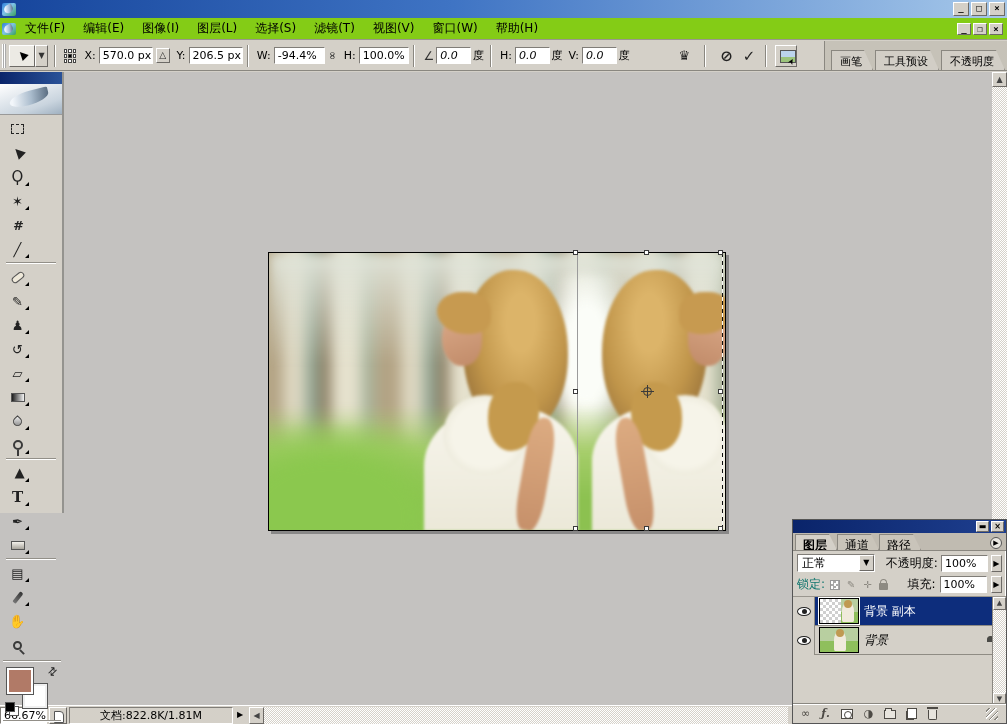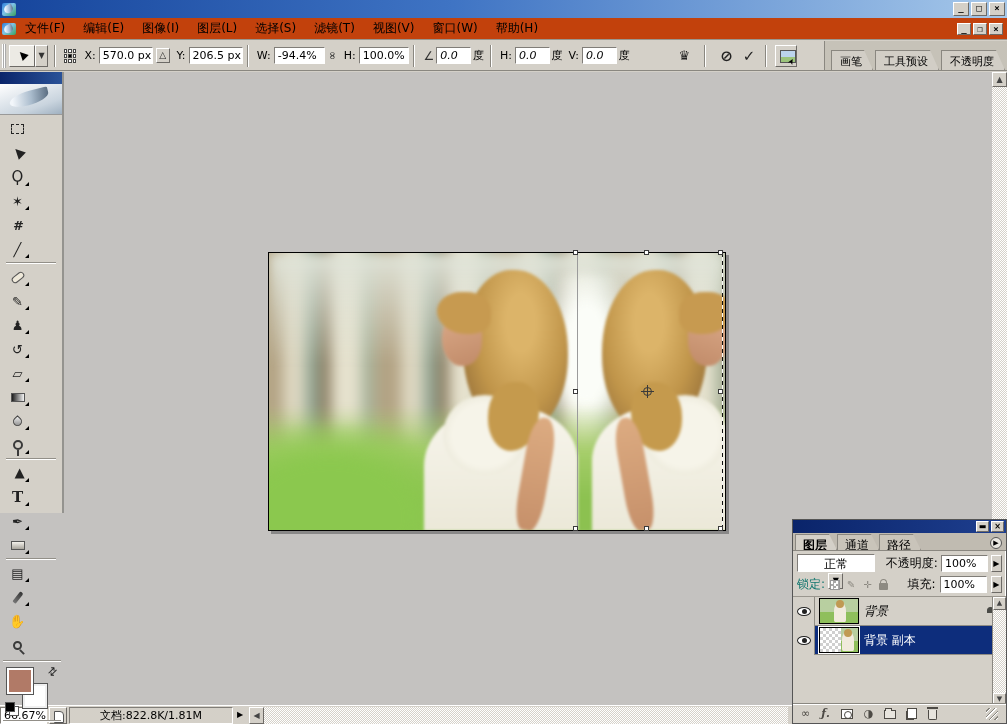--- a/index.html
+++ b/index.html
@@ -18,21 +18,21 @@
   .titlebar .apptitle { color:#fff; font-family:"DejaVu Sans Mono","Liberation Mono",monospace; font-weight:bold; font-size:12px; white-space:nowrap; margin-left:4px; }
   .sysicon { width:14px; height:13px; background:linear-gradient(135deg,#2d7bd8 0%,#7fc3e8 45%,#3aa05a 100%); border-radius:2px; position:relative; flex:none; }
   .sysicon::after { content:""; position:absolute; left:2px; top:2px; width:9px; height:8px;
     background:linear-gradient(115deg,#eef6ff 20%,#9fb9d8 60%,#456); border-radius:60% 10% 60% 60%; transform:rotate(-30deg); }
   .winbtns { margin-left:auto; display:flex; gap:2px; }
   .winbtn { width:16px; height:14px; font-size:9px; line-height:11px; text-align:center; font-weight:bold;
     font-family:"DejaVu Sans Mono",monospace; color:#000; }
   .winbtn.small { width:14px; height:12px; line-height:10px; }
 
   
-  .menubar { position:absolute; left:0; top:18px; width:1007px; height:22px; background:#c2410c;
+  .menubar { position:absolute; left:0; top:18px; width:1007px; height:22px; background:#84cc16;
     display:flex; align-items:center; padding:0 2px; border-bottom:1px solid #9a968e; }
   .menu-item { padding:2px 9px; white-space:nowrap; }
 
   
   .optionsbar { position:absolute; left:0; top:41px; width:1007px; height:30px; background:#d4d0c8;
     display:flex; align-items:center; border-bottom:1px solid #8a8780; font-size:11px; }
   .grip { width:4px; height:24px; margin:0 3px 0 2px; border-left:2px ridge #fff; border-right:2px ridge #fff; }
   .vsep { width:2px; height:22px; margin:0 4px; border-left:1px solid #8a8780; border-right:1px solid #fff; }
   .toolbtn { display:flex; align-items:center; margin-right:2px; }
   .toolbtn .face { width:26px; height:22px; display:flex; align-items:center; justify-content:center; background:#eceae4; }
@@ -145,21 +145,21 @@
     border:1px solid #555; box-shadow:-1px -1px 0 #fff inset; z-index:10; font-size:12px; }
   .p-title { height:13px; background:linear-gradient(to right,#0a246a,#1e3f8f); display:flex; justify-content:flex-end; align-items:center; gap:2px; padding:0 2px; }
   .p-tbtn { width:13px; height:11px; font-size:8px; line-height:9px; text-align:center; font-weight:bold; }
   .p-tabs { height:18px; background:#c0bbb1; display:flex; align-items:flex-end; padding:2px 2px 0; position:relative; border-bottom:1px solid #8a8780; }
   .p-tab { height:16px; padding:2px 9px 5px 7px; background:#c9c4ba; border:1px solid #8a8780; border-bottom:none;
     clip-path:polygon(0 0,calc(100% - 8px) 0,100% 100%,0 100%); font-size:12px; white-space:nowrap; }
   .p-tab.active { background:#d4d0c8; font-weight:bold; }
   .p-roundbtn { position:absolute; right:4px; top:4px; width:12px; height:12px; border:1px solid #555; border-radius:50%;
     font-size:7px; line-height:10px; text-align:center; background:#e8e6e0; }
   .p-row { display:flex; align-items:center; padding:3px 4px 2px; gap:3px; }
-  .p-drop { width:84px; height:18px; display:flex; align-items:center;flex-direction:column; }
+  .p-drop { width:84px; height:18px; display:flex; align-items:center; }
   .p-drop .val { flex:1; padding:1px 4px 0; font-size:12px; }
   .p-drop .db { width:15px; height:16px; font-size:8px; line-height:14px; text-align:center; }
   .p-lbl { white-space:nowrap; font-size:12px; }
   .p-num { width:50px; height:17px; padding:1px 3px 0; font-size:11px; text-align:left; }
   .p-arr { width:12px; height:17px; font-size:8px; line-height:15px; text-align:center; }
   .p-lockrow { display:flex; align-items:center; padding:2px 4px 3px; gap:4px; border-bottom:1px solid #9a968e; box-shadow:0 1px 0 #fff; }
   .p-lockrow .gray { color:#0f766e; }
   .lockico { display:inline-flex; width:13px; height:13px; align-items:center; justify-content:center; font-size:10px; color:#8d8a82; }
   .ico-checker { width:10px; height:10px; background:repeating-conic-gradient(#aaa 0 25%,#fff 0 50%); background-size:5px 5px; border:1px solid #999; }
   .ico-lockpad { position:relative; width:9px; height:7px; background:#8d8a82; border-radius:1px; margin-top:4px; }
@@ -465,40 +465,40 @@
       <span class="lockico">✎</span>
       <span class="lockico">✛</span>
       <span class="lockico">
           <span class="ico-lockpad"></span>
         </span>
       <span class="p-lbl" style="margin-left:14px">填充:</span>
       <span class="p-num sunken">100%</span>
       <span class="p-arr raised">▶</span>
     </div>
     <div class="p-list">
+      <div class="lrow sel">
+        <span class="eyebox">
+            <span class="eye"></span>
+          </span>
+        <span class="thumb">
+            <span class="checker"></span>
+            <span class="tfig"></span>
+          </span>
+        <span class="lname">背景 副本</span>
+      </div>
       <div class="lrow">
         <span class="eyebox">
             <span class="eye"></span>
           </span>
         <span class="thumb full">
             <span class="tfig"></span>
           </span>
         <span class="lname it">背景</span>
         <span class="rowlock"><span class="ico-lockpad"></span></span>
       </div>
-      <div class="lrow sel">
-        <span class="eyebox">
-            <span class="eye"></span>
-          </span>
-        <span class="thumb">
-            <span class="checker"></span>
-            <span class="tfig"></span>
-          </span>
-        <span class="lname">背景 副本</span>
-      </div>
       <div class="p-scroll">
         <div class="sbtn raised">▲</div>
         <div class="strack dither"></div>
         <div class="sbtn raised sdown">▼</div>
       </div>
     </div>
     <div class="p-bottom">
       <span class="bico">∞</span>
       <span class="bico fx">ƒ.</span>
       <span class="ico-mask"></span>

